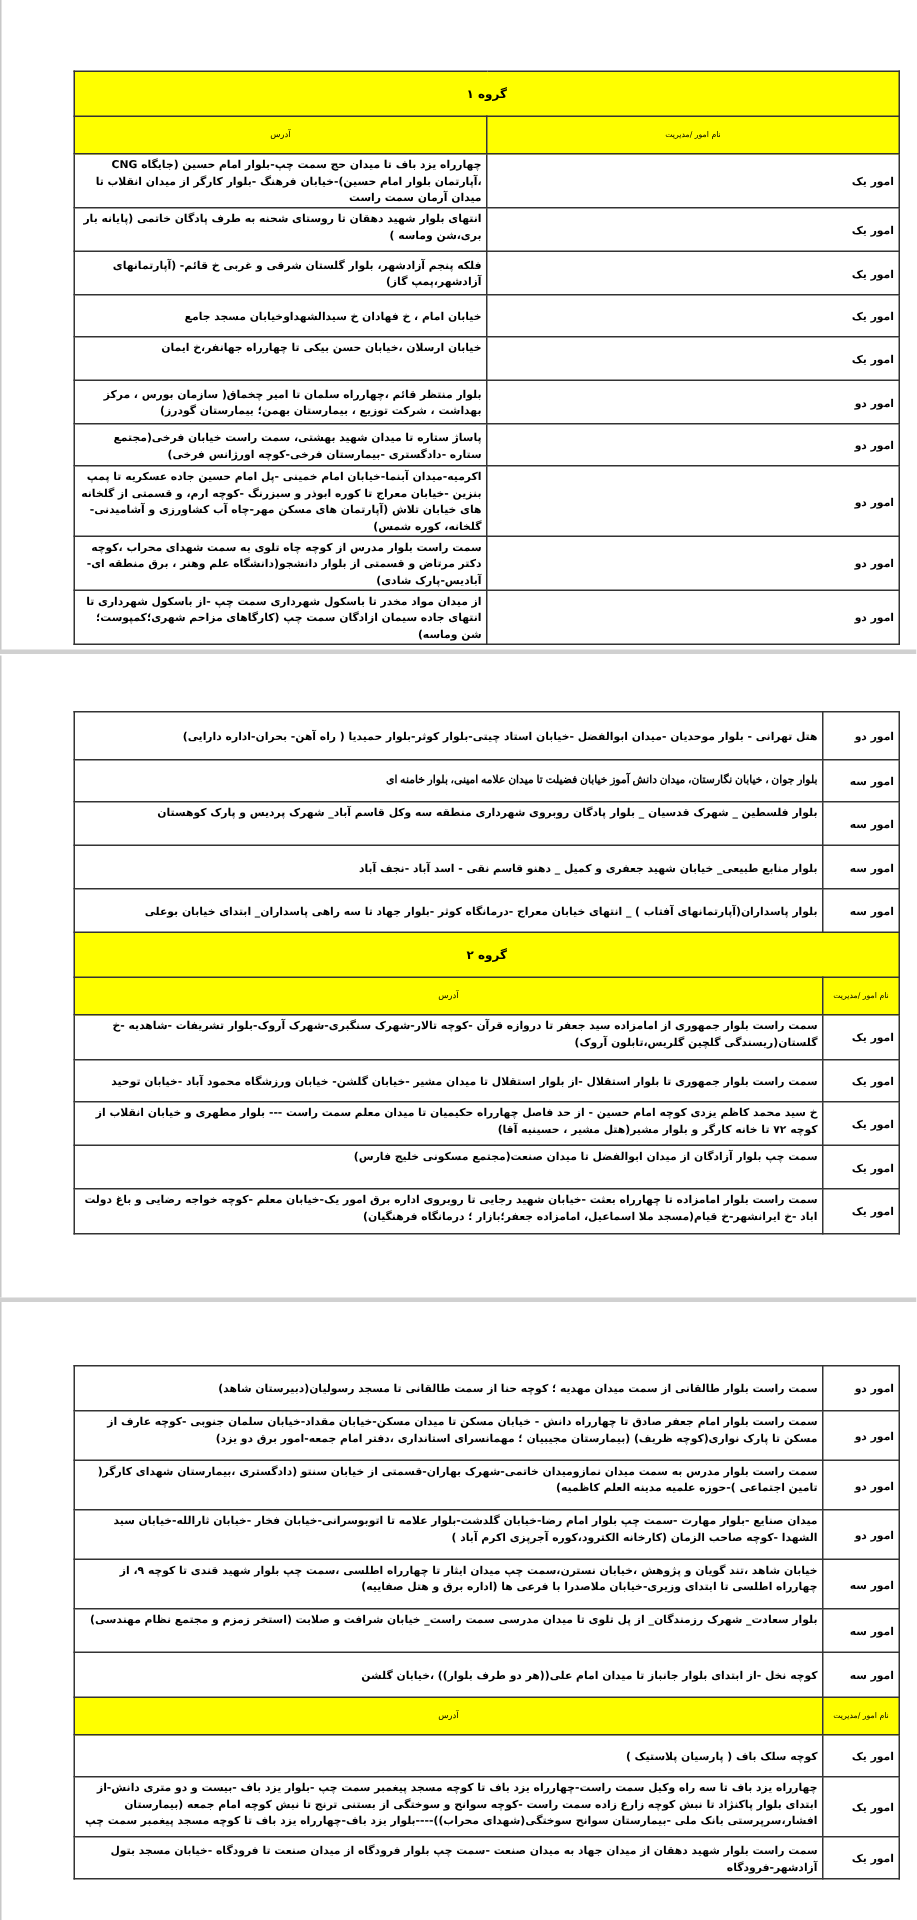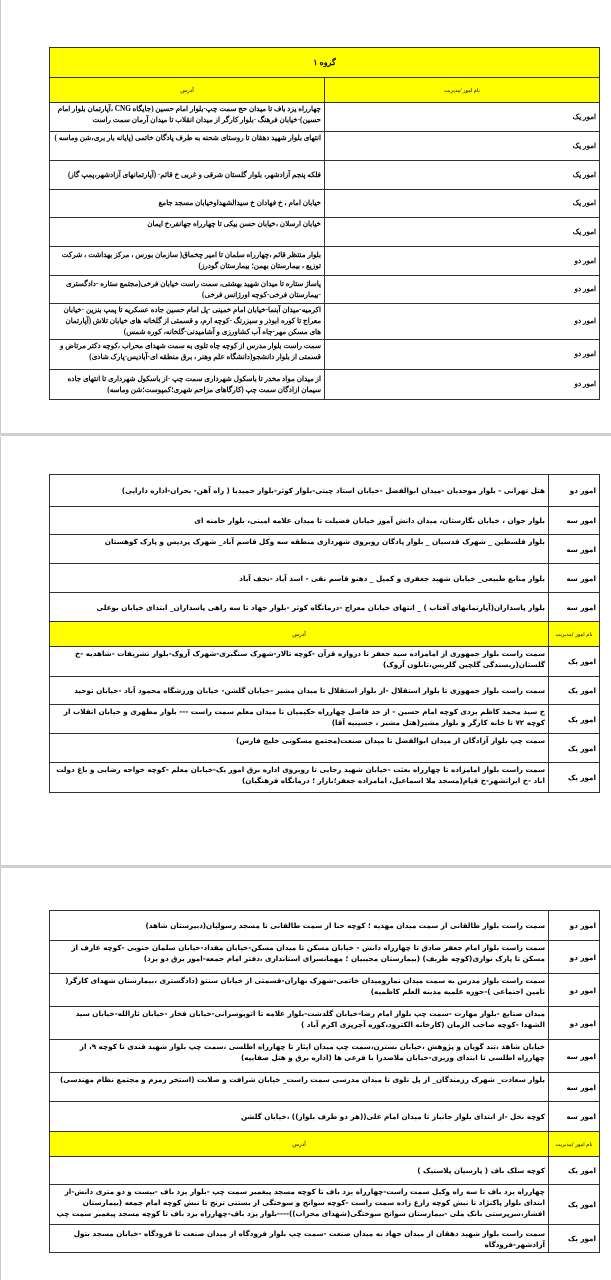--- a/index.html
+++ b/index.html
@@ -16,21 +16,21 @@
   table.sched tr.yellow td { background: #ffff00; }
   table.sched tr.group td { text-align: center; vertical-align: middle; font-size: 8px; }
   table.sched tr.head td { text-align: center; vertical-align: middle; font-size: 5.6px; font-weight: normal; }
   table.sched tr.head td.lbl { font-size: 5.2px; }
   .outer { border: 1.5px solid #222 !important; }
 </style>
 </head>
 <body>
 
 <div class="page" style="top:0; height:434px;">
-  <table class="sched outer" style="top:47px;font-family:Liberation Serif, serif;">
+  <table class="sched outer" style="top:47px;">
     <tbody>
         <tr class="yellow group" style="height:30px;">
       <td colspan="2">گروه ۱</td>
     </tr>
     <tr class="yellow head" style="height:25px;">
       <td class="lbl">نام امور /مدیریت</td>
       <td>آدرس</td>
     </tr>
     <tr style="height:29px;">
           <td class="lbl">امور یک</td>
@@ -79,34 +79,37 @@
 
 <div class="page" style="top:437px; height:428px;">
   <table class="sched outer" style="top:37px;">
     <tbody>
         <tr style="height:32px;">
           <td class="lbl">امور دو</td>
           <td style="vertical-align:middle;">هتل تهرانی - بلوار موحدیان -میدان ابوالفضل -خیابان استاد چیتی-بلوار کوثر-بلوار حمیدیا ( راه آهن- بحران-اداره دارایی)</td>
         </tr>
     <tr style="height:28px;">
           <td class="lbl">امور سه</td>
-          <td style="vertical-align:middle;">بلوار جوان ، خیابان نگارستان، میدان دانش آموز خیابان فضیلت تا میدان علامه امینی، بلوار خامنه ای</td>
+          <td style="vertical-align:middle;font-family:Liberation Serif, serif;">بلوار جوان ، خیابان نگارستان، میدان دانش آموز خیابان فضیلت تا میدان علامه امینی، بلوار خامنه ای</td>
         </tr>
     <tr style="height:29px;">
           <td class="lbl">امور سه</td>
           <td>بلوار فلسطین _ شهرک قدسیان _ بلوار پادگان روبروی شهرداری منطقه سه وکل قاسم آباد_ شهرک پردیس و پارک کوهستان</td>
         </tr>
     <tr style="height:29px;">
           <td class="lbl">امور سه</td>
           <td style="vertical-align:middle;">بلوار منابع طبیعی_ خیابان شهید جعفری و کمیل _ دهنو  قاسم نقی - اسد آباد -نجف آباد</td>
         </tr>
     <tr style="height:29px;">
           <td class="lbl">امور سه</td>
           <td style="vertical-align:middle;">بلوار پاسداران(آپارتمانهای آفتاب ) _ انتهای خیابان معراج -درمانگاه کوثر -بلوار جهاد تا سه راهی پاسداران_ ابتدای خیابان بوعلی</td>
         </tr>
+    <tr class="yellow group" style="height:30px;">
+      <td colspan="2">گروه ۲</td>
+    </tr>
     <tr class="yellow head" style="height:25px;">
       <td class="lbl">نام امور /مدیریت</td>
       <td>آدرس</td>
     </tr>
     <tr style="height:30px;">
           <td class="lbl">امور یک</td>
           <td>سمت راست بلوار جمهوری از امامزاده سید جعفر تا دروازه قرآن -کوچه تالار-شهرک سنگبری-شهرک آروک-بلوار تشریفات -شاهدیه -خ گلستان(ریسندگی گلچین گلریس،تابلون آروک)</td>
         </tr>
     <tr style="height:28px;">
           <td class="lbl">امور یک</td>

